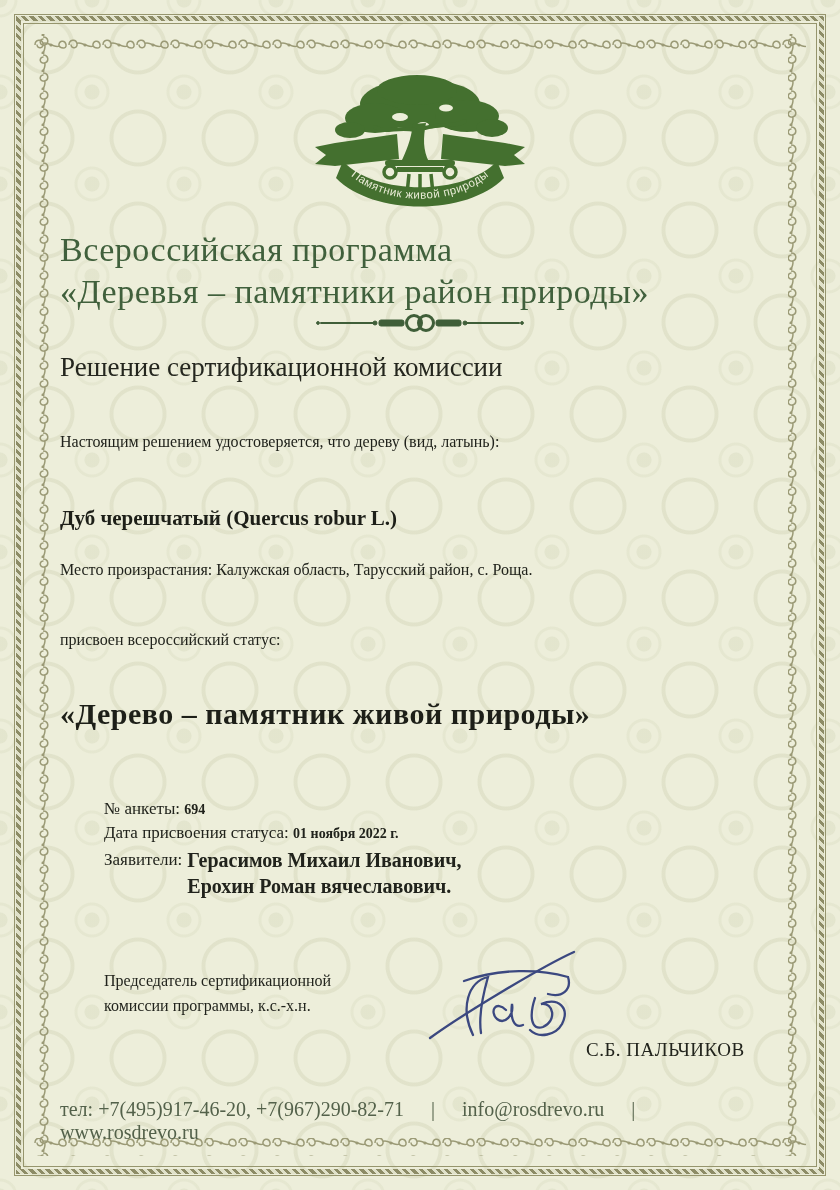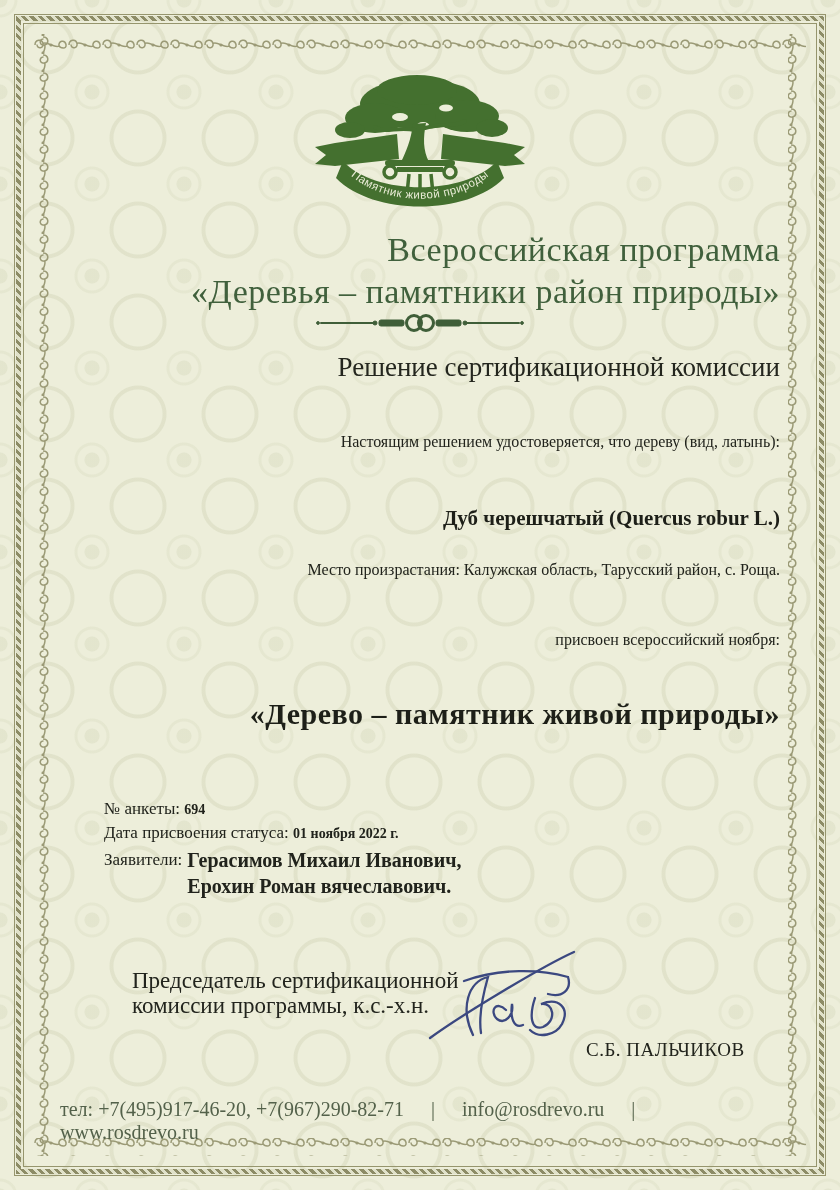--- a/index.html
+++ b/index.html
@@ -20,34 +20,34 @@
   .abs { position:absolute; }
   .overlay { position:absolute; inset:0; pointer-events:none; }
 
   
   .rope-line-outer { position:absolute; inset:14px; border:1px solid #96956d; }
   .rope { position:absolute; inset:16px; border:5px solid transparent;
           border-image:repeating-linear-gradient(45deg,#8d8c66 0 3px,#e0e1c9 3px 6px) 5; }
   .rope-line-inner { position:absolute; inset:23px; border:1px solid #96956d; }
 
   
-  .center { left:60px; right:60px; text-align:right; }
+  .center { left:60px; right:72px; text-align:left; }
   .title { color:#40603c; font-size:34px; line-height:42px; letter-spacing:0.5px; }
   .heading { color:#24261e; font-size:27px; }
   .body-text { color:#21231c; font-size:16px; }
   .species { color:#1d1f18; font-size:21px; font-weight:bold; }
   .status-title { color:#1d1f18; font-size:30px; font-weight:bold; letter-spacing:0.5px; }
 
   .details { left:104px; top:797px; color:#21231c; font-size:17px; }
   .details .row { line-height:23px; }
   .details b { font-size:14px; }
   .applicants-row { display:flex; align-items:flex-start; margin-top:2px; }
   .applicant-names { font-weight:bold; font-size:20px; line-height:26px; margin-left:5px; }
 
-  .sig-role { left:104px; top:968px; color:#22241d; font-size:23px; line-height:25px;margin-left:28px; }
+  .sig-role { left:104px; top:968px; color:#22241d; font-size:16px; line-height:25px; }
   .sig-name { left:586px; top:992px; color:#22241d; font-size:19px; letter-spacing:0.5px;margin-top:47px; }
 
   .footer { left:60px; right:60px; top:1098px; color:#53614a; font-size:20px; }
   .footer .sep { margin:0 22px; }
 </style>
 </head>
 <body>
 
 <div class="page">
 
@@ -127,21 +127,21 @@
   </svg>
 
   <div class="abs center heading" style="top:352px;">Решение сертификационной комиссии</div>
 
   <div class="abs center body-text" style="top:433px;">Настоящим решением удостоверяется, что дереву (вид, латынь):</div>
 
   <div class="abs center species" style="top:506px;">Дуб черешчатый (Quercus robur L.)</div>
 
   <div class="abs center body-text" style="top:561px;">Место произрастания: Калужская область, Тарусский район, с. Роща.</div>
 
-  <div class="abs center body-text" style="top:631px;">присвоен всероссийский ноября:</div>
+  <div class="abs center body-text" style="top:631px;">присвоен всероссийский статус:</div>
 
   <div class="abs center status-title" style="top:697px;">«Дерево – памятник живой природы»</div>
 
   <div class="abs details">
     <div class="row">
       <span>№ анкеты:</span>
       <b>694</b>
     </div>
     <div class="row">
       <span>Дата присвоения статуса:</span>

